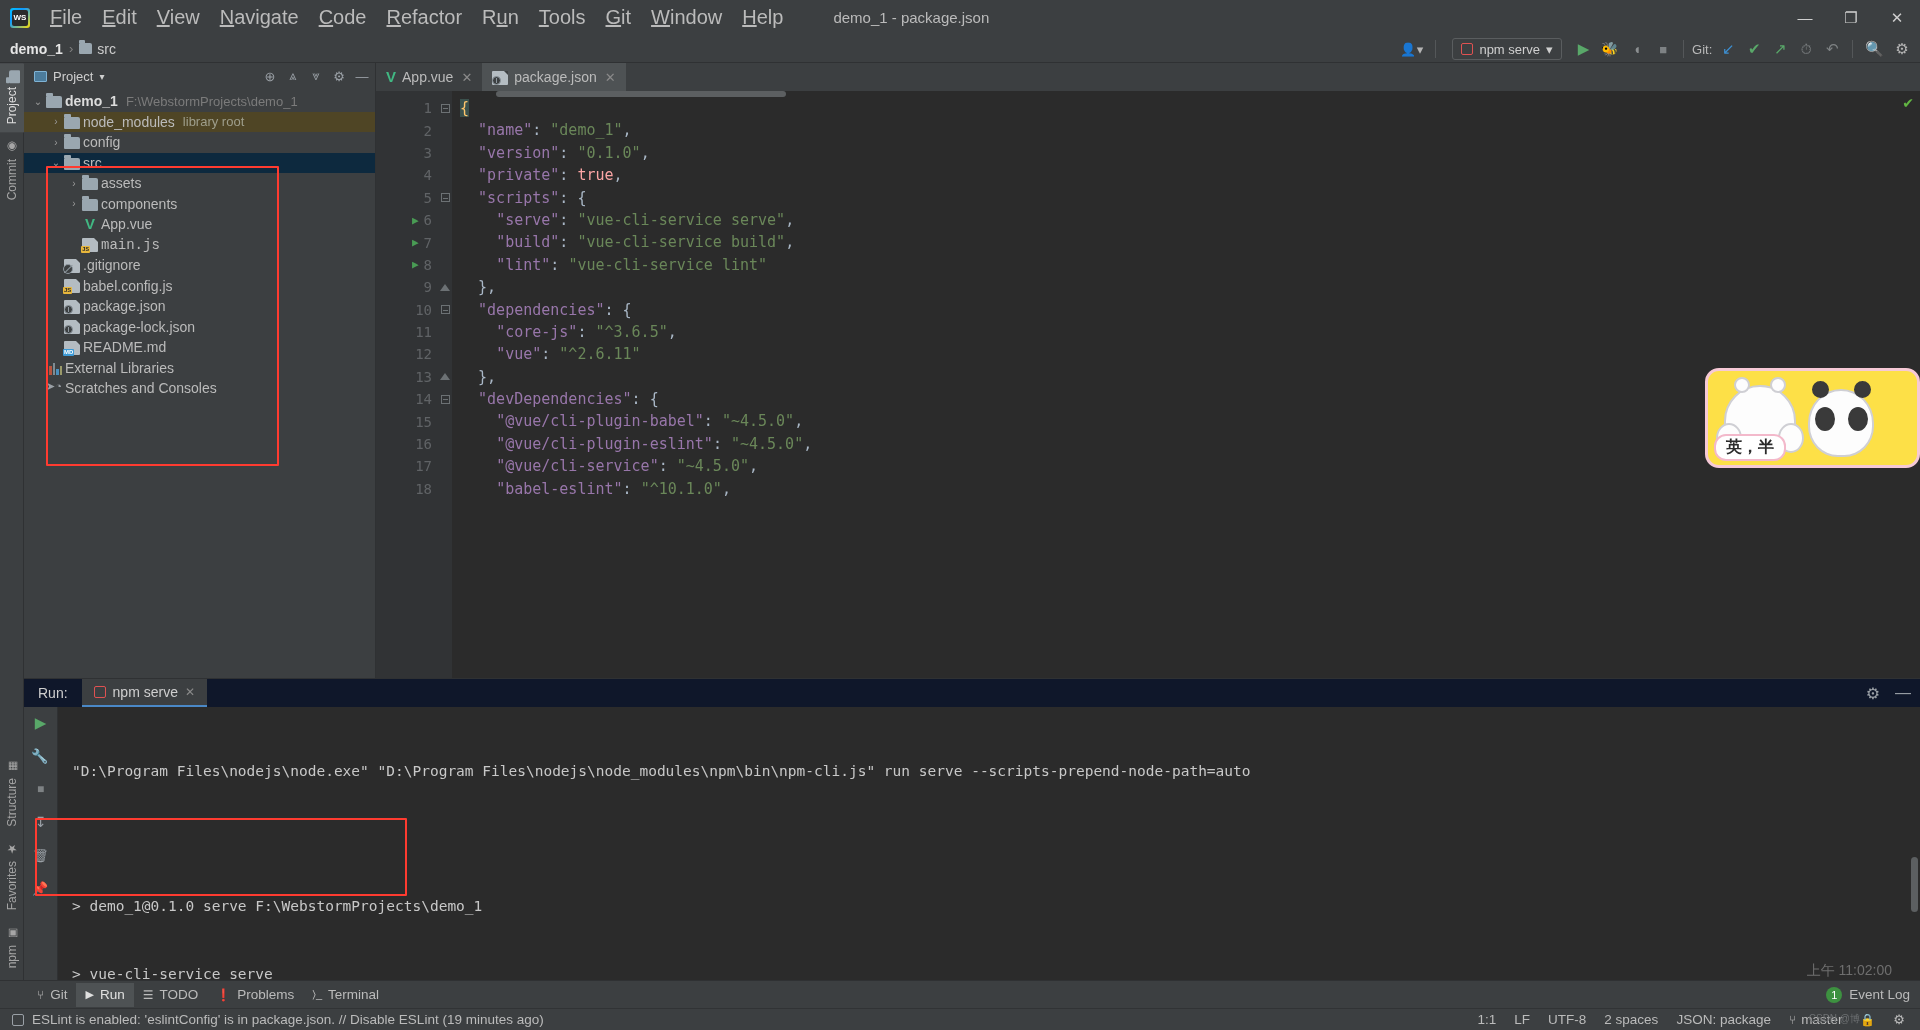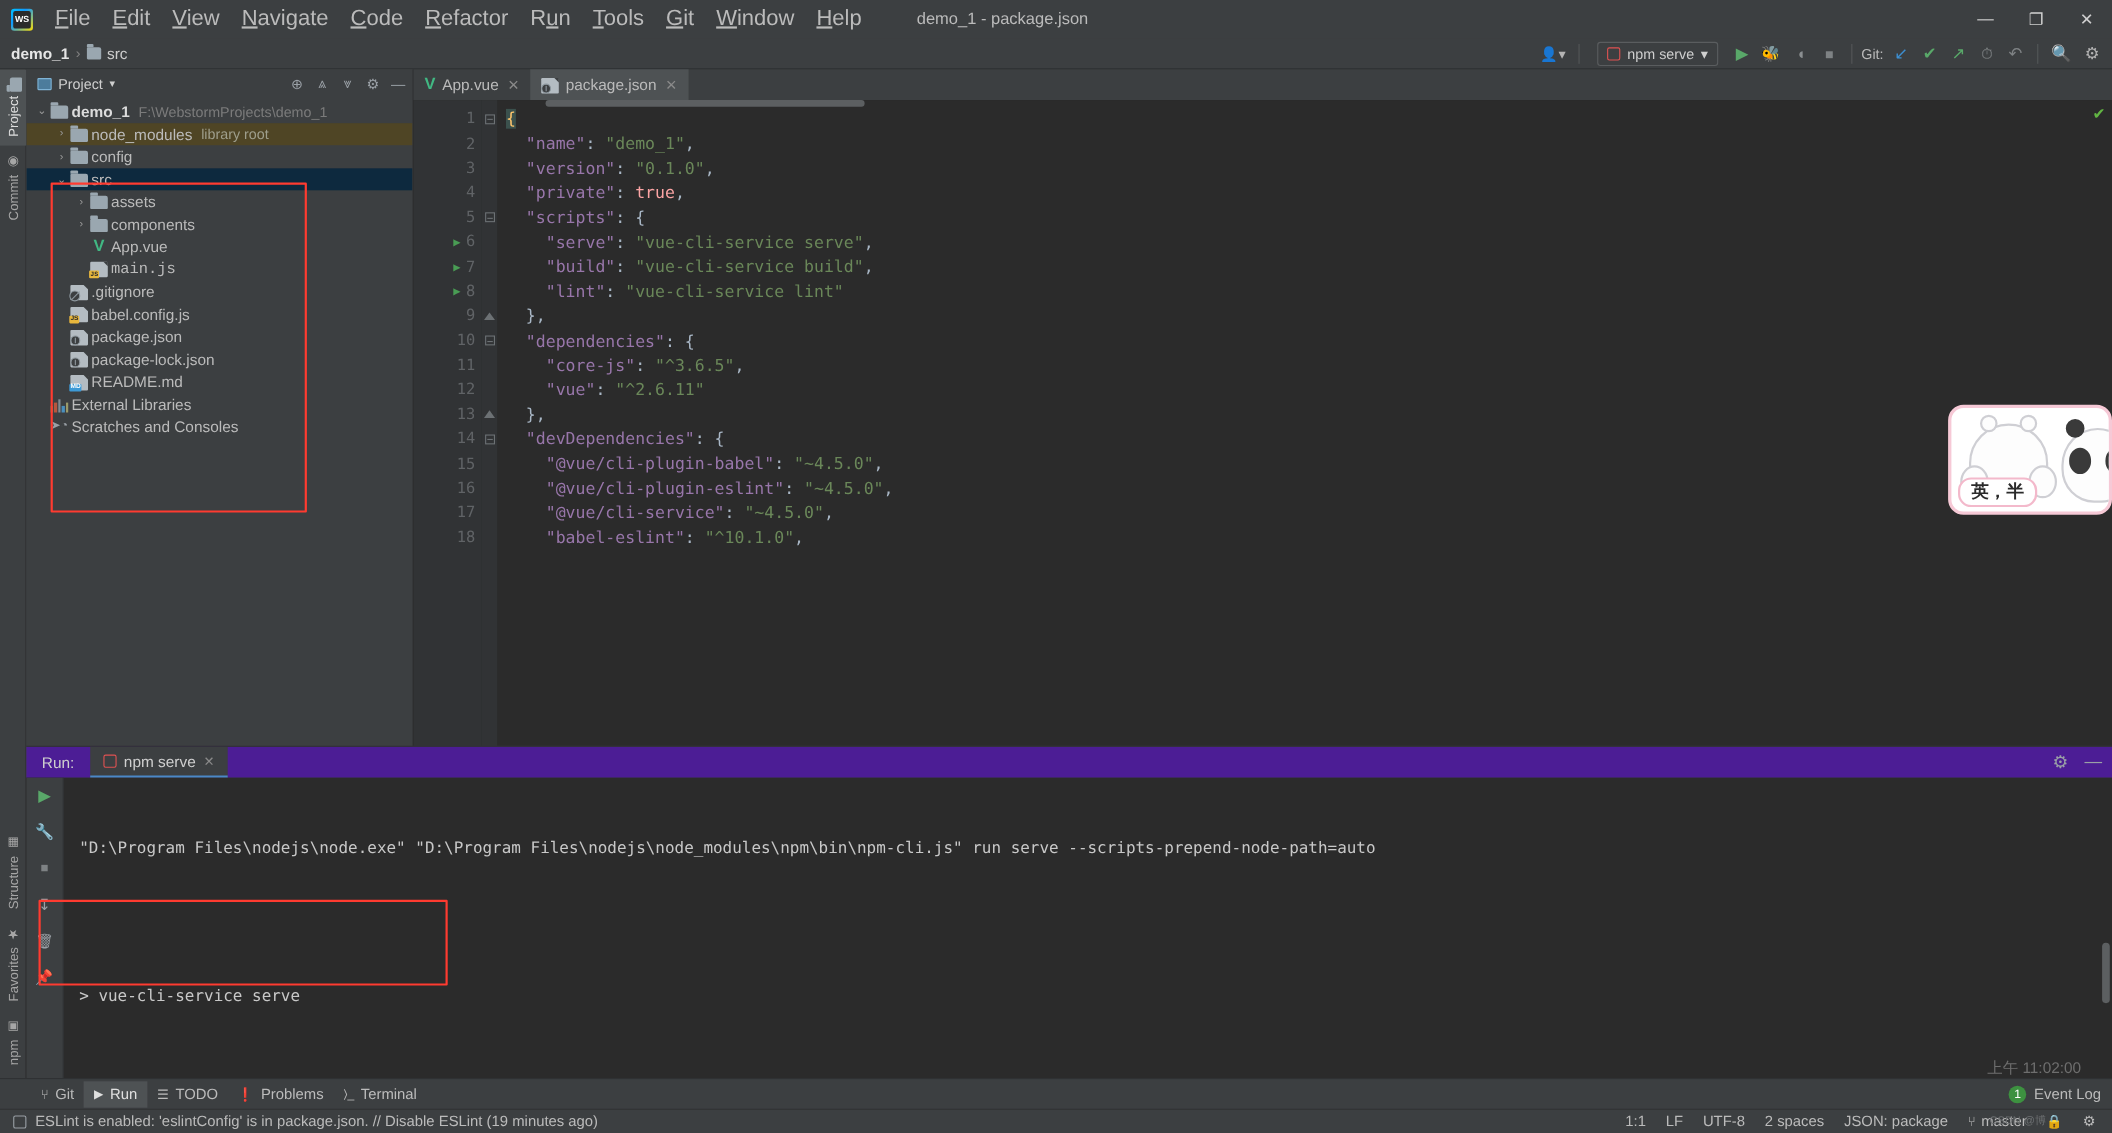--- a/index.html
+++ b/index.html
@@ -185,39 +185,39 @@
   .b { color: #fca5a5; }
   .p { color: #a9b7c6; }
   .brace-hl { background: #3b514d; color: #ffc66d; }
 
   .editor-scroll-h {
     position:absolute; top:0; left:120px; width:290px; height:6px; background:#5c5f61; border-radius:3px;
   }
   .marker-ok { position: absolute; top: 4px; right: 6px; color: #62b543; font-size: 14px; }
 
   .sticker {
-    position: absolute; right: 0px; top: 277px; width: 149px; height: 100px;
-    background: #ffffff; border-radius: 14px; overflow: hidden;
+    position: absolute; right: 0px; top: 277px; width: 215px; height: 100px;
+    background: #fde047; border-radius: 14px; overflow: hidden;
     border: 3px solid #f6c9d6;
   }
   .bear {
     position:absolute; background:#fdfdfd; border:2px solid #cfcfd4;
   }
   .sticker-caption {
     position:absolute; left:6px; bottom:4px; background:#fff; border:2px solid #f3b9cb;
     border-radius: 12px; padding: 1px 10px; font-size: 16px; color:#2b2b2b; font-weight:bold;
     font-family:"DejaVu Sans", sans-serif;
   }
 
   
   .run-window {
     position: absolute; left: 24px; right: 0; bottom: 50px; height: 302px;
     background: #3c3f41; border-top: 1px solid #2f3133; display: flex; flex-direction: column;
   }
-  .run-header { height: 28px; display: flex; align-items: center; position: relative; background:#4c1d95;}
+  .run-header { height: 28px; display: flex; align-items: center; position: relative; background:#0f172a;}
   .run-label { font-size: 14px; color: #cfcfcf; padding: 0 14px; }
   .run-tab {
     display: flex; align-items: center; gap: 7px; padding: 0 12px; height: 28px;
     font-size: 14px; color: #cfcfcf; border-bottom: 2px solid #4a88c7; background:#3c3f41;
   }
   .run-hdr-right { position: absolute; right: 8px; display: flex; align-items: center; gap: 12px; }
 
   .run-body { flex: 1; display: flex; background: #2b2b2b; overflow: hidden; position: relative; }
   .run-side {
     width: 34px; flex: 0 0 34px; background: #3c3f41; display: flex; flex-direction: column;
@@ -591,20 +591,21 @@
         <div class="rs-ico" style="font-size:14px;">🔧</div>
         <div class="rs-ico" style="font-size:12px;color:#7e8284;">■</div>
         <div class="rs-ico" style="font-size:14px;">↧</div>
         <div class="rs-ico" style="font-size:13px;">🗑</div>
         <div class="rs-ico" style="font-size:13px;">📌</div>
       </div>
 
       <div class="console">
         <div>"D:\Program Files\nodejs\node.exe" "D:\Program Files\nodejs\node_modules\npm\bin\npm-cli.js" run serve --scripts-prepend-node-path=auto</div>
         <div>&nbsp;</div>
+        <div>&gt; demo_1@0.1.0 serve F:\WebstormProjects\demo_1</div>
         <div>&gt; vue-cli-service serve</div>
         
         
         
         
         
         <div class="console-time">上午 11:02:00</div>
         <div class="run-scrollbar"></div>
       </div>
 

